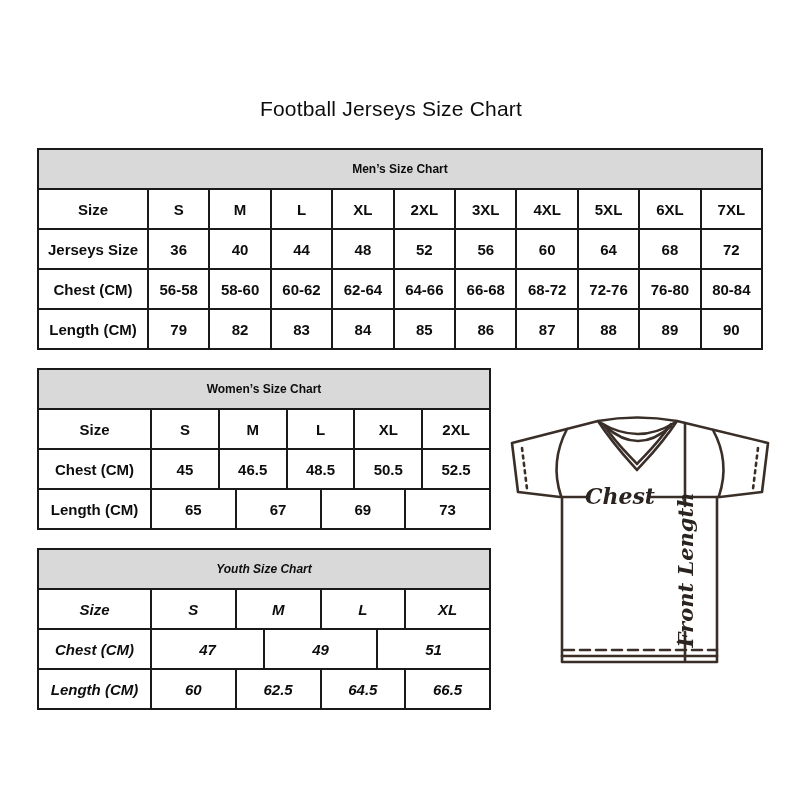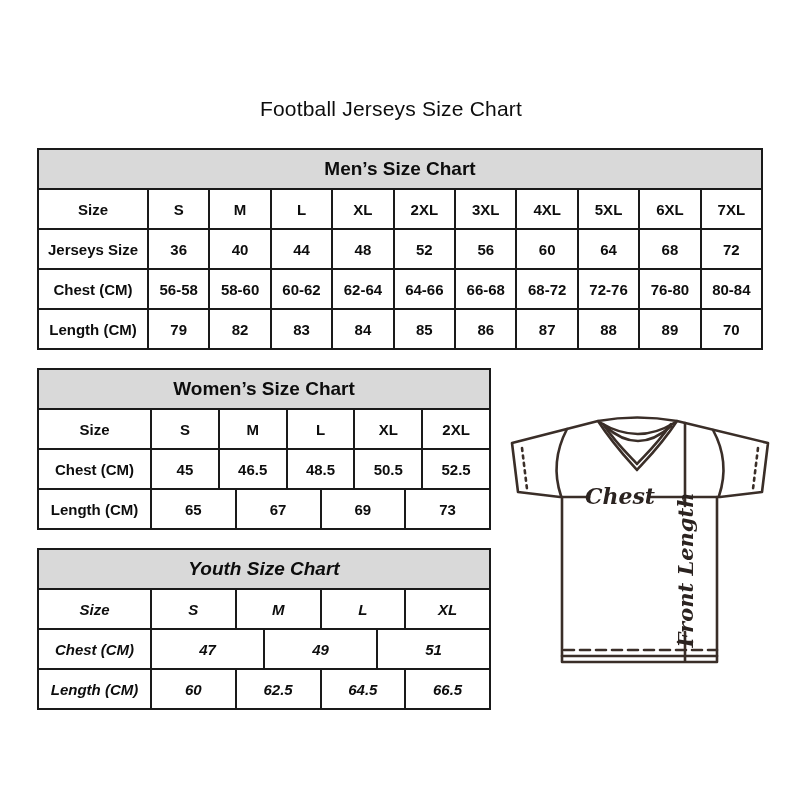--- a/index.html
+++ b/index.html
@@ -10,21 +10,21 @@
   }
   .page-title{
     position:absolute;left:0;top:97px;width:782px;text-align:center;
     font-size:21px;font-weight:normal;letter-spacing:.2px;color:#0d0d0d;
   }
   .size-table{
     position:absolute;border:2px solid var(--bd);background:#fff;box-sizing:content-box;
   }
   .title-row{
     height:38px;background:#d9d9d9;display:flex;align-items:center;justify-content:center;
-    font-weight:bold;font-size:19px;color:#0d0d0d;
+    font-weight:bold;font-size:12px;color:#0d0d0d;
   }
   .trow{display:flex;height:38px;border-top:2px solid var(--bd);}
   .tcell{
     flex:1;display:flex;align-items:center;justify-content:center;
     border-left:2px solid var(--bd);font-weight:bold;font-size:15px;color:#0d0d0d;
     white-space:nowrap;overflow:hidden;
   }
   .tcell.label{flex:0 0 var(--labelw);border-left:none;}
   #mens-table{left:37px;top:148px;width:722px;--labelw:108px;}
   #womens-table{left:37px;top:368px;width:450px;--labelw:111px;}
@@ -84,21 +84,21 @@
           <div class="tcell label">Length (CM)</div>
           <div class="tcell">79</div>
           <div class="tcell">82</div>
           <div class="tcell">83</div>
           <div class="tcell">84</div>
           <div class="tcell">85</div>
           <div class="tcell">86</div>
           <div class="tcell">87</div>
           <div class="tcell">88</div>
           <div class="tcell">89</div>
-          <div class="tcell">70</div>
+          <div class="tcell">90</div>
         </div>
       </div>
   </div>
 
   <div class="size-table" id="womens-table">
     <div class="title-row">Women’s Size Chart</div>
     <div>
         <div class="trow">
           <div class="tcell label">Size</div>
           <div class="tcell">S</div>

